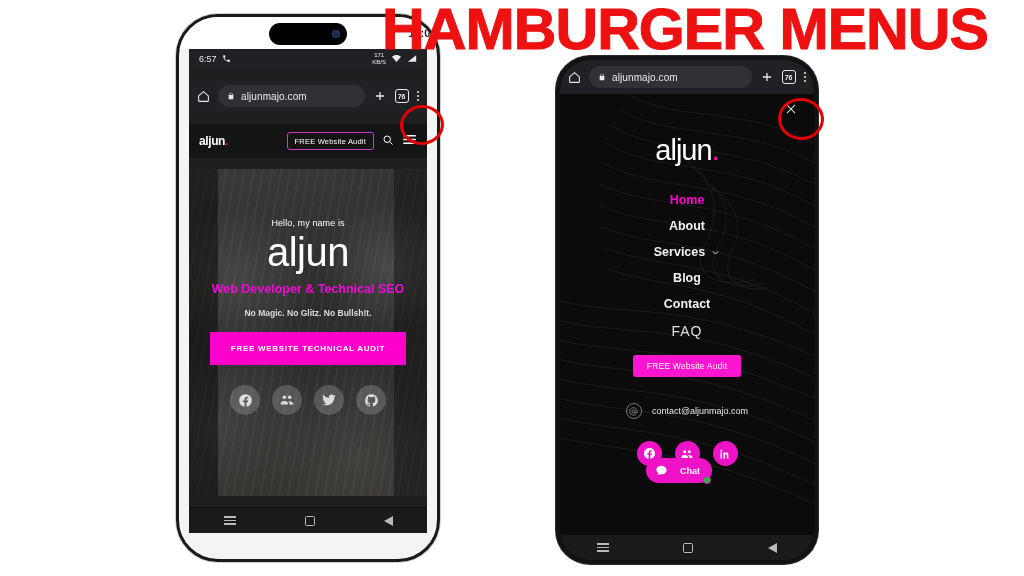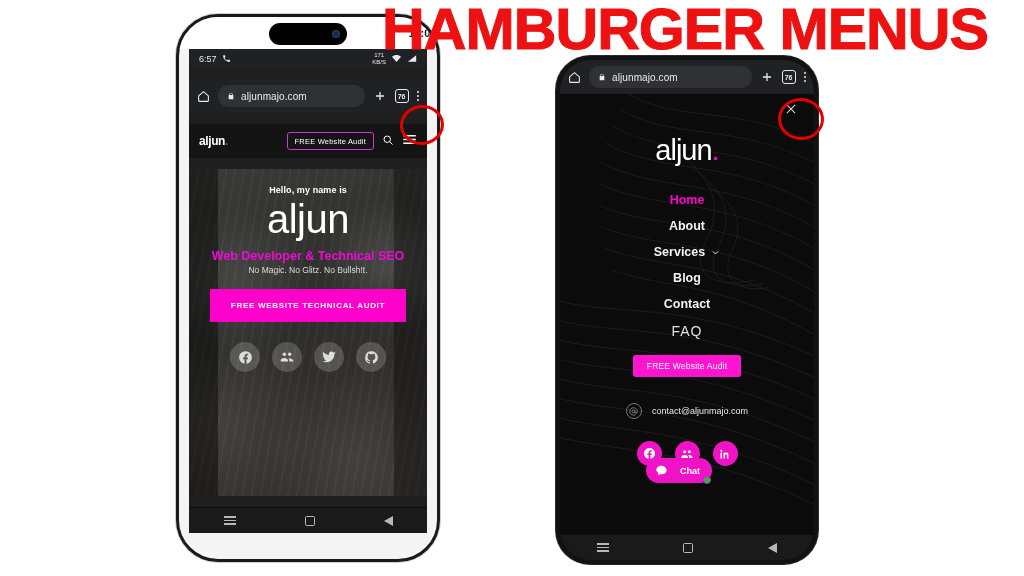--- a/index.html
+++ b/index.html
@@ -167,38 +167,38 @@
   .hero::before {
     
     content: ""; position: absolute; inset: 0;
     background:
       linear-gradient(90deg, rgba(0,0,0,.45) 0 12%, transparent 12% 86%, rgba(0,0,0,.35) 86% 100%),
       repeating-linear-gradient(100deg, rgba(255,255,255,.035) 0 2px, transparent 2px 9px);
     pointer-events: none;
   }
   .hero > * { position: relative; z-index: 2; }
   .hero-kicker {
-    color: #fff; font-size: 9px; font-weight: bold;
-    margin-top: 16px; letter-spacing: .1px;
+    color: #fff; font-size: 9px; font-weight: normal;
+    margin-top: 49px; letter-spacing: .1px;
   }
   .hero-name {
     color: #fff; font-size: 40px; font-weight: 300;
     letter-spacing: -.5px; line-height: 1.1; margin-top: 2px;
   }
   .hero-role {
     color: #f209d6; font-size: 12.5px; font-weight: bold;
     text-align: center; line-height: 1.25; margin-top: 8px;
   }
   .hero-sub {
     color: #fff; font-size: 12px; text-align: center;
     line-height: 1.28; margin-top: 9px; font-weight: 300;
   }
   .hero-tag {
     color: #dcdcdc; font-size: 8.5px; 
-    font-weight: 400;
+    margin-top: 10px; font-weight: 700;
   }
   .cta-btn {
     margin-top: 14px;
     background: #ff00cc;
     color: #fff; font-size: 8px; font-weight: bold;
     letter-spacing: .7px; text-align: center;
     padding: 11px 8px; width: 196px;
     line-height: 1.45;
   }
   .socials {

